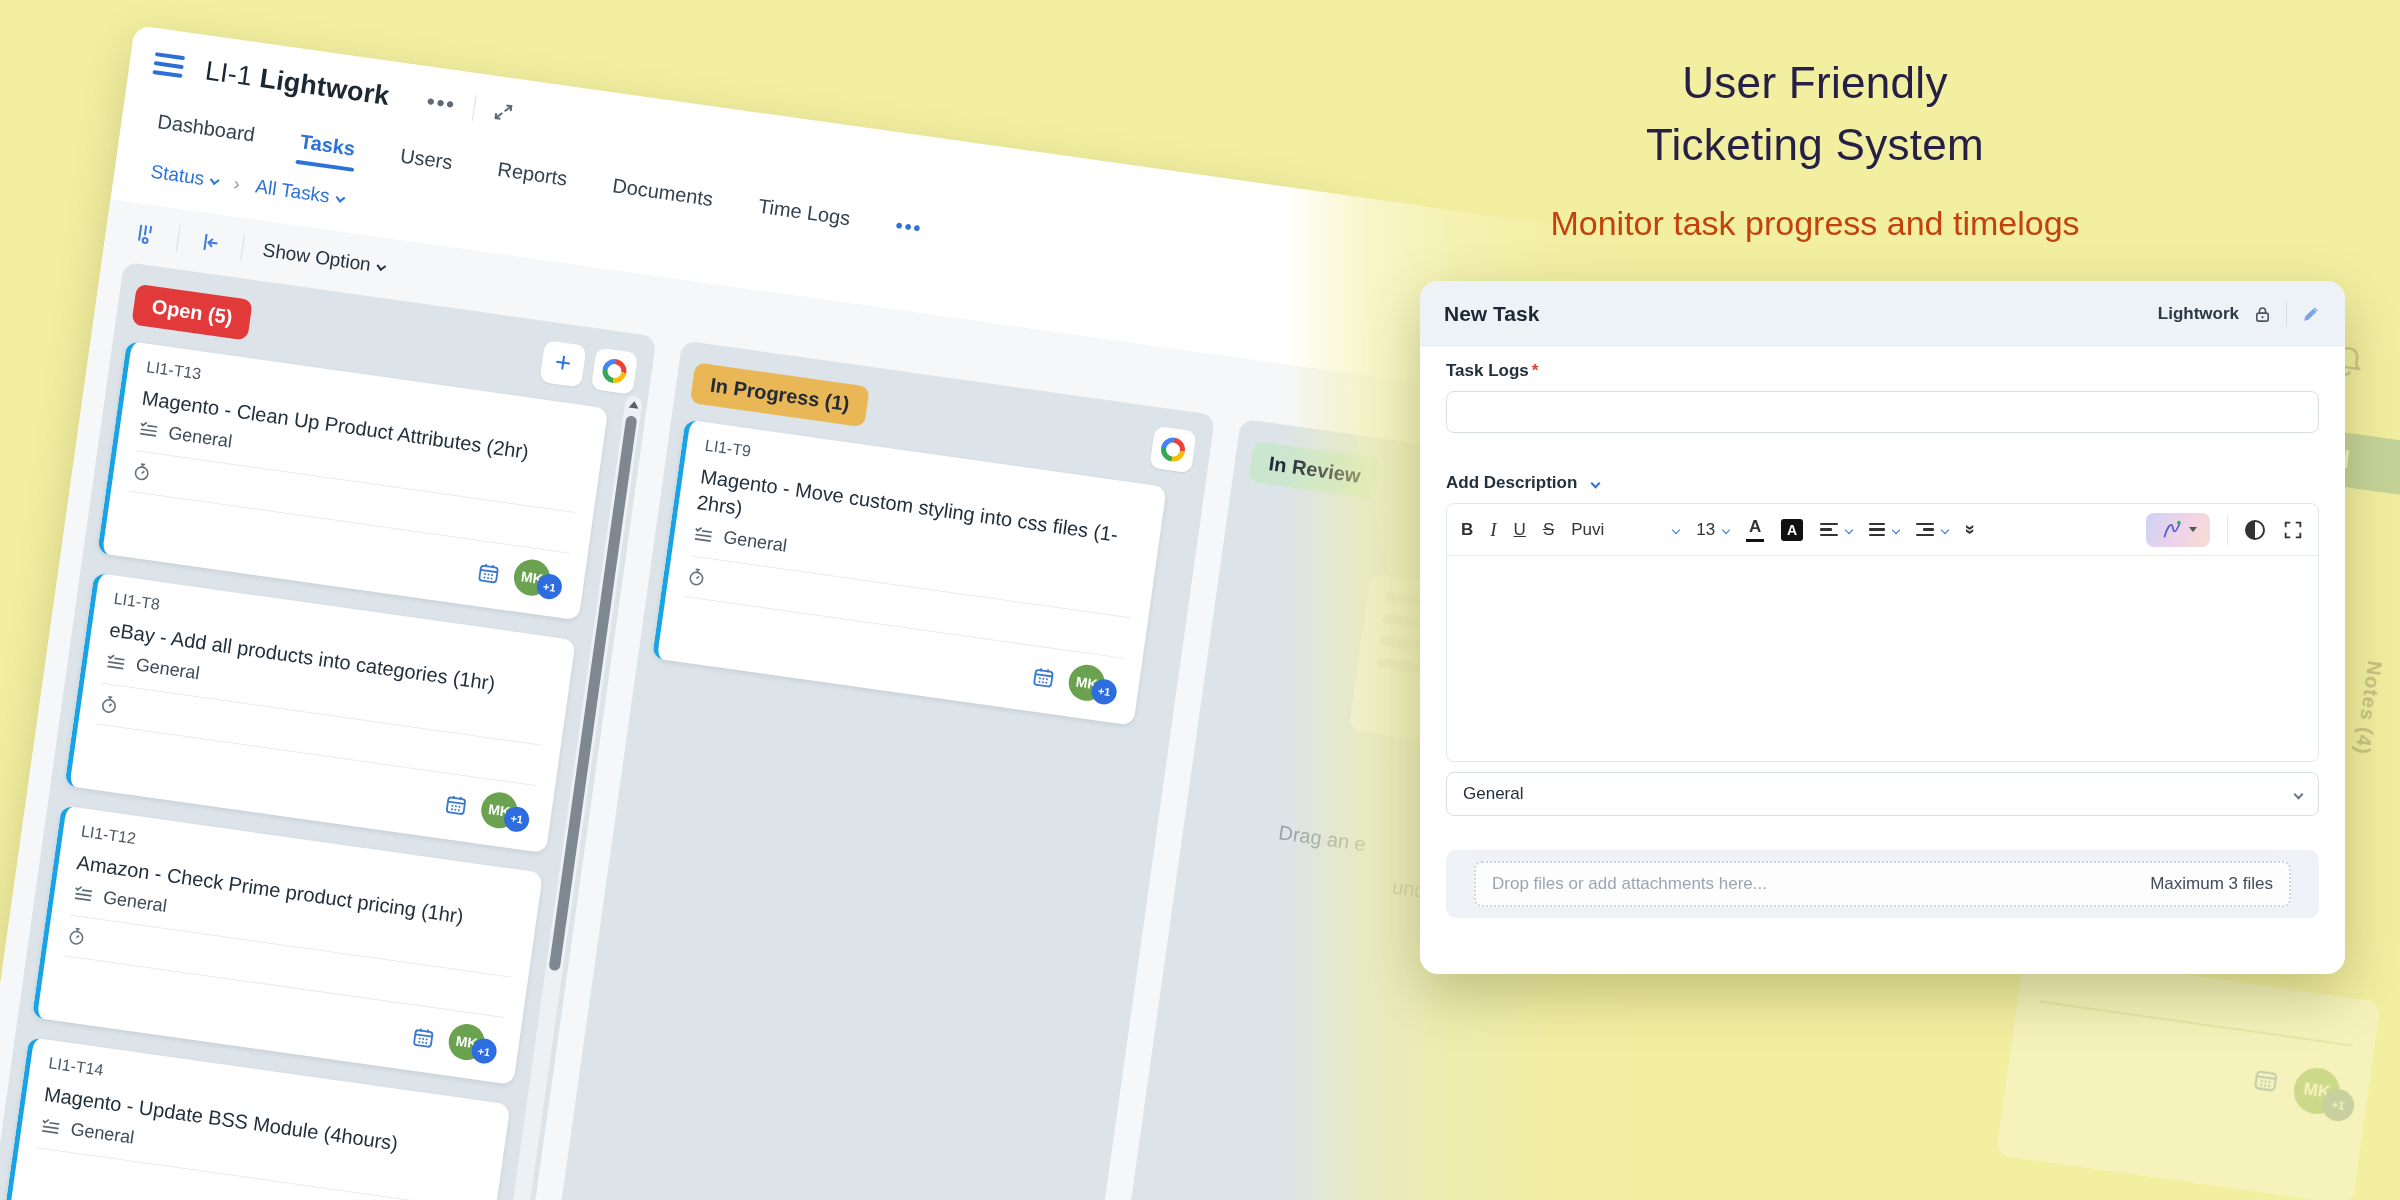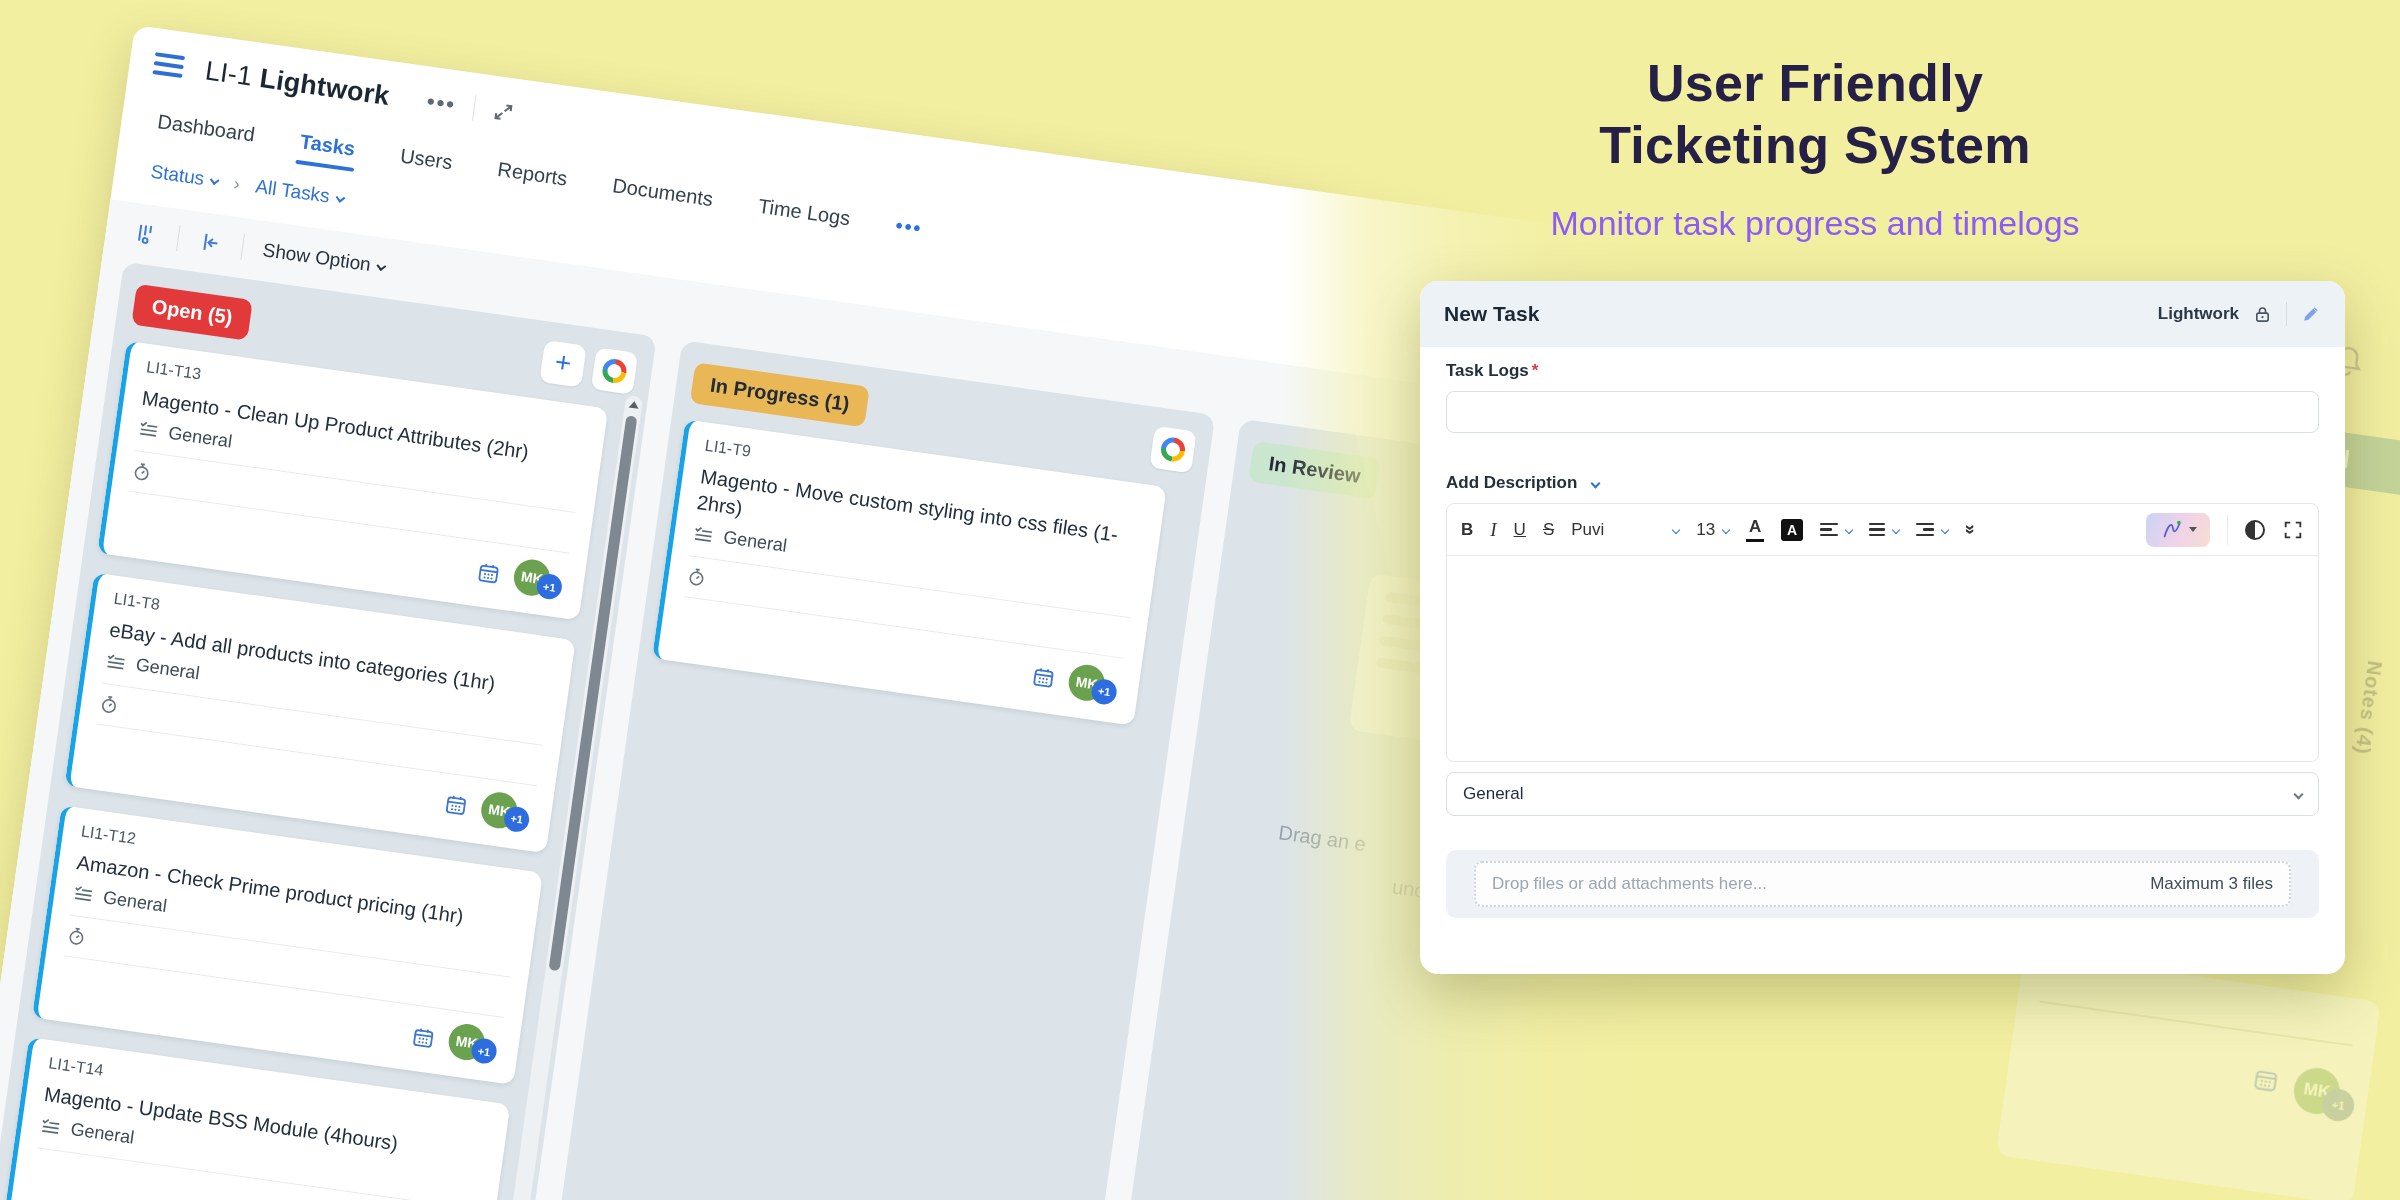--- a/index.html
+++ b/index.html
@@ -98,22 +98,22 @@
     border-radius:8px; color:#fff; font-size:24px; font-weight:700; display:flex; align-items:center; padding-left:22px; }
   .ghost-notes { position:absolute; left:2295px; top:318px; writing-mode:vertical-rl; color:#4f4f35;
     font-size:20px; font-weight:600; letter-spacing:1px; }
   .ghost-card-far { position:absolute; left:2000px; top:655px; width:360px; height:205px; background:#fff;
     border-radius:14px; padding:18px 22px; }
   .ghost-card-far hr { border:none; border-top:2px solid #cfcfb8; margin:28px 0 26px; }
   .ghost-footer { display:flex; justify-content:flex-end; align-items:center; gap:16px; }
 
   
   .hero { position:absolute; left:1530px; top:52px; width:570px; text-align:center; z-index:6; }
-  .hero h1 { font-size:52px; line-height:62px; font-weight:700; color:#262047; letter-spacing:.3px; }
-  .hero p { margin-top:28px; font-size:34px; color:#8b5cf6; }
+  .hero h1 { font-size:44px; line-height:62px; font-weight:400; color:#262047; letter-spacing:.3px; }
+  .hero p { margin-top:28px; font-size:34px; color:#c2410c; }
 
   
   .modal { position:absolute; left:1420px; top:281px; width:925px; height:693px; background:#fff;
     border-radius:18px; z-index:7; box-shadow:0 20px 55px rgba(70,70,20,.28); }
   .m-header { height:66px; background:#edf2f7; border-radius:18px 18px 0 0; display:flex; align-items:center;
     padding:0 24px; }
   .m-title { font-size:21px; font-weight:700; color:#1c2835; }
   .m-right { margin-left:auto; display:flex; align-items:center; gap:14px; }
   .m-project { font-size:17px; font-weight:700; color:#2b3845; }
   .m-sep { width:1px; height:24px; background:#d5dce2; }

